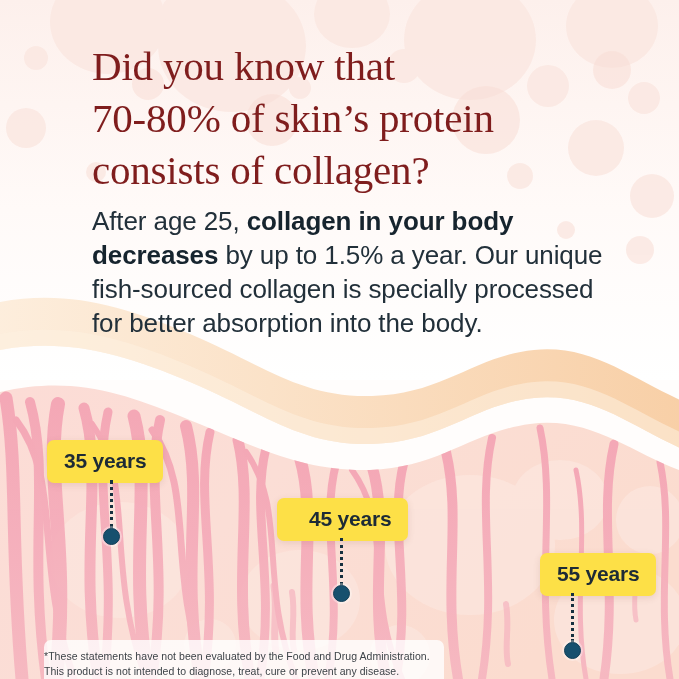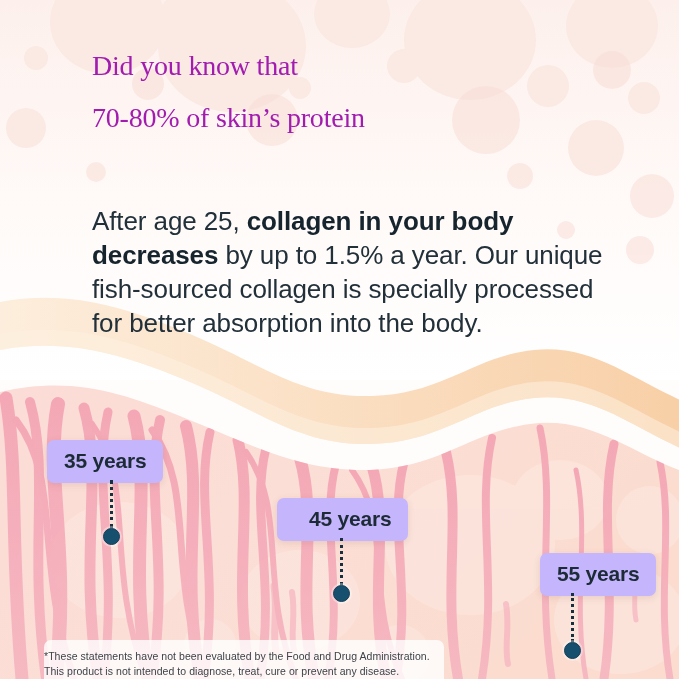--- a/index.html
+++ b/index.html
@@ -25,23 +25,23 @@
   }
   .layer svg { display: block; width: 679px; height: 679px; }
 
   
   #headline {
     position: absolute;
     left: 92px;
     top: 40px;
     width: 530px;
     font-family: "Liberation Serif", "DejaVu Serif", serif;
-    font-size: 28px;
+    font-size: 41px;
     line-height: 52px;
-    color: #a21caf;
+    color: #7f1d1d;
     letter-spacing: -0.2px;
   }
   #headline .hl-line { display: block; white-space: nowrap; }
 
   
   #body-copy {
     position: absolute;
     left: 92px;
     top: 204px;
     width: 520px;
@@ -51,21 +51,21 @@
     letter-spacing: -0.1px;
   }
   #body-copy b { font-weight: 700; color: #16242e; }
 
   
   .marker { position: absolute; }
   .marker-card {
     position: absolute;
     left: 0;
     top: 0;
-    background: #c4b5fd;
+    background: #fde047;
     border-radius: 7px;
     padding: 9px 17px 10px 17px;
     font-size: 21px;
     font-weight: 700;
     color: #1d2b36;
     letter-spacing: -0.2px;
     white-space: nowrap;
     box-shadow: 0 2px 7px rgba(120, 70, 60, 0.14);
   }
   .marker-stem {
@@ -228,20 +228,21 @@
       <path d="M-10,352 C60,336 120,352 190,382 C262,412 300,446 372,444
                C444,442 474,404 534,398 C596,392 634,430 690,452
                L690,436 C634,414 596,376 534,382 C474,388 444,426 372,428
                C300,430 262,396 190,366 C120,336 60,320 -10,336 Z" fill="#fdf0e0" opacity="0.55"></path>
     </svg>
   </div>
 
   <div id="headline">
     <span class="hl-line">Did you know that</span>
     <span class="hl-line">70-80% of skin’s protein</span>
+    <span class="hl-line">consists of collagen?</span>
   </div>
 
   <div id="body-copy">
     <span>After age 25, </span><b>collagen in your body decreases</b><span> by up to 1.5% a year. Our unique fish-sourced collagen is specially processed for better absorption into the body.</span>
   </div>
 
   <div class="marker">
     <div class="marker-card" style="left: 47px; top: 440px;">35 years</div>
     <div class="marker-stem" style="left: 110px; top: 480px; height: 48px;"></div>
     <div class="marker-dot" style="left: 103px; top: 528px;"></div>

